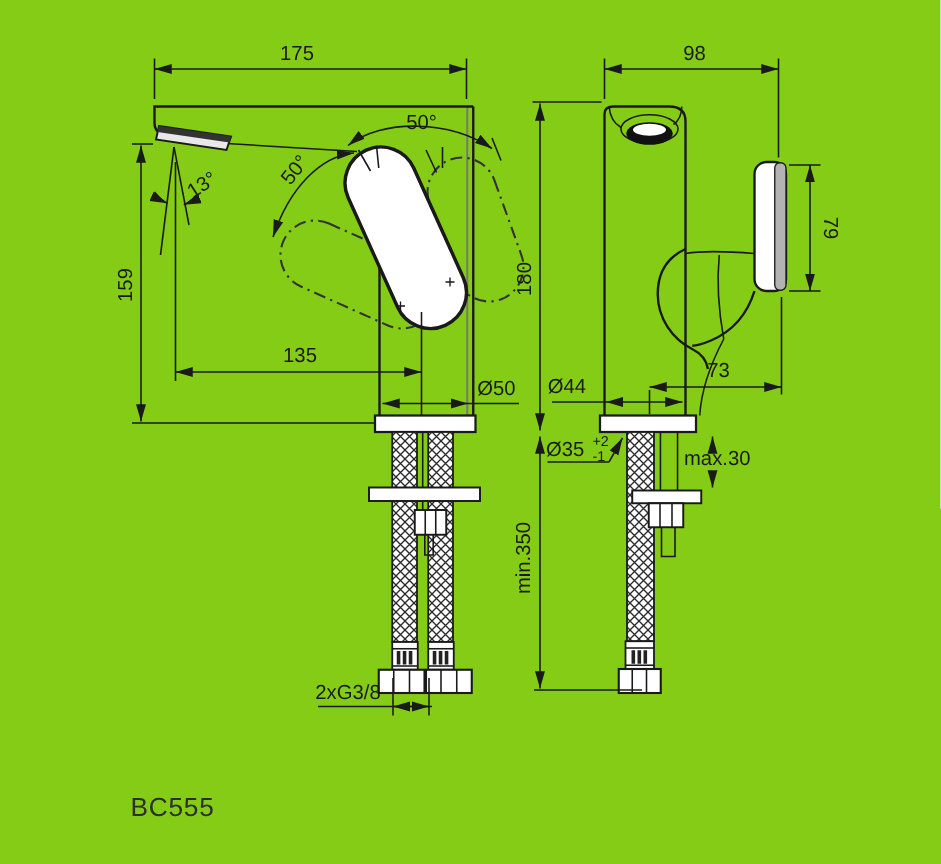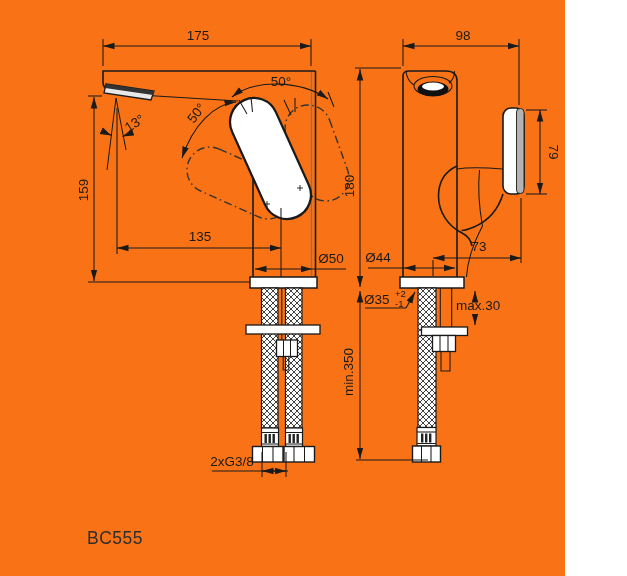--- a/index.html
+++ b/index.html
@@ -1,16 +1,16 @@
 <!DOCTYPE html>
 <html><head>
 <meta charset="utf-8">
 <style>
   html,body{margin:0;padding:0;background:#fff;}
-  #stage{position:relative;width:565px;height:576px;background:#f97316;overflow:hidden;
+  #stage{position:relative;width:627px;height:576px;background:#84cc16;overflow:hidden;
          font-family:"Liberation Sans", sans-serif;}
   svg{display:block;}
   text{font-family:"Liberation Sans", sans-serif;fill:#1a1a1a;}
   .dim{font-size:13.5px;}
   .tol{font-size:9.5px;}
   .model{font-size:17.5px;letter-spacing:.5px;fill:#2e2e2e;}
   .ln{stroke:#1a1a1a;fill:none;}
   .out{stroke:#1a1a1a;stroke-width:1.6;fill:none;}
   .thin{stroke:#1a1a1a;stroke-width:1.05;fill:none;}
   .wfill{fill:#fff;stroke:#1a1a1a;}

